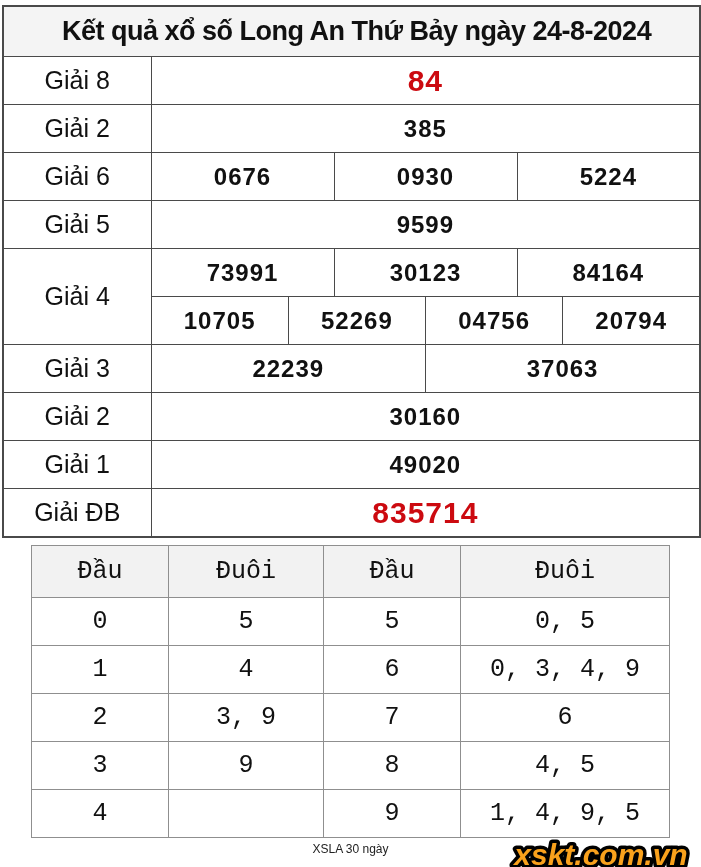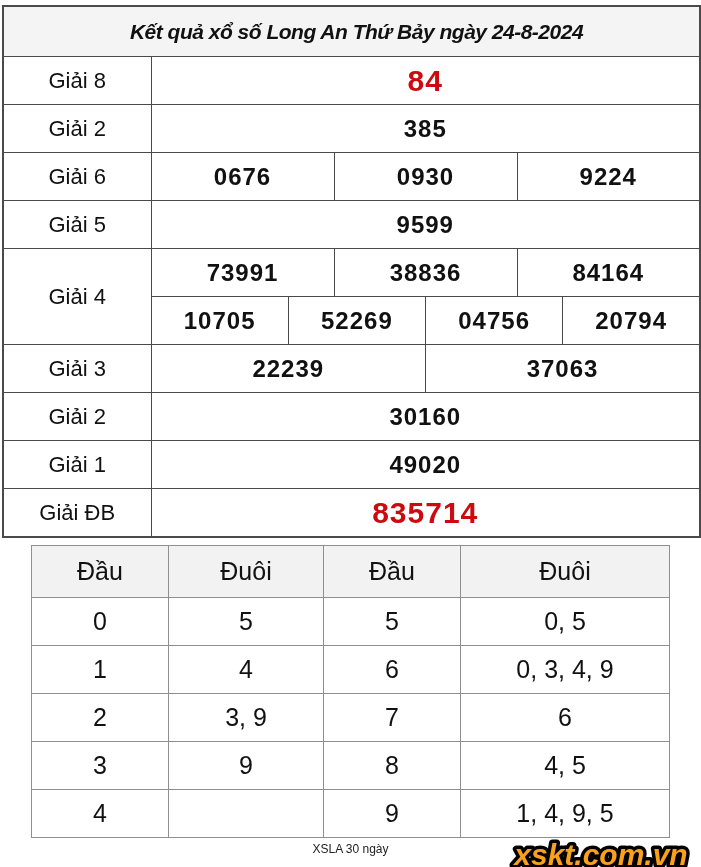--- a/index.html
+++ b/index.html
@@ -23,48 +23,48 @@
     border:1px solid var(--table-border,#4a4a4a);
     text-align:center;
     vertical-align:middle;
     height:47px;
     padding:0;
     overflow:hidden;
   }
   .title-cell{
     background:var(--title-bg,#f4f4f4);
     text-align:right;
-    font-size:21px;
+    font-size:27px;
     font-weight:bold;
     padding:0 0 0 10px !important;
     height:49px !important;
     letter-spacing:-0.5px;
-    font-style:italic;
   }
   .prize-label{
-    font-size:22px;
+    font-size:25px;
     font-weight:normal;
   }
   .prize-value{
     font-size:24px;
     font-weight:bold;
     letter-spacing:1px;
     margin-top:16px;
   }
   .prize-value.big{
     font-size:30px;
     color:var(--highlight-red,#cc0a10);
   }
   
   .tail-table{
     width:638px;
     margin:7px 0 0 31px;
     border-collapse:collapse;
     table-layout:fixed;
     border:1px solid var(--tail-border,#8f8f8f);
+    font-family:Liberation Mono, monospace;
   }
   .tail-table td,.tail-table th{
     border:1px solid var(--tail-border,#8f8f8f);
     text-align:center;
     vertical-align:middle;
     font-size:25px;
     font-weight:normal;
     padding:0;
   }
   .tail-table th{
@@ -108,30 +108,30 @@
     <td class="prize-value big" colspan="12">84</td>
   </tr>
   <tr>
     <td class="prize-label">Giải 2</td>
     <td class="prize-value" colspan="12">385</td>
   </tr>
   <tr>
     <td class="prize-label">Giải 6</td>
     <td class="prize-value" colspan="4">0676</td>
     <td class="prize-value" colspan="4">0930</td>
-    <td class="prize-value" colspan="4">9224</td>
+    <td class="prize-value" colspan="4">5224</td>
   </tr>
   <tr>
     <td class="prize-label">Giải 5</td>
     <td class="prize-value" colspan="12">9599</td>
   </tr>
   <tr>
     <td class="prize-label" rowspan="2">Giải 4</td>
     <td class="prize-value" colspan="4">73991</td>
-    <td class="prize-value" colspan="4">38836</td>
+    <td class="prize-value" colspan="4">30123</td>
     <td class="prize-value" colspan="4">84164</td>
   </tr>
   <tr>
     <td class="prize-value" colspan="3">10705</td>
     <td class="prize-value" colspan="3">52269</td>
     <td class="prize-value" colspan="3">04756</td>
     <td class="prize-value" colspan="3">20794</td>
   </tr>
   <tr>
     <td class="prize-label">Giải 3</td>

